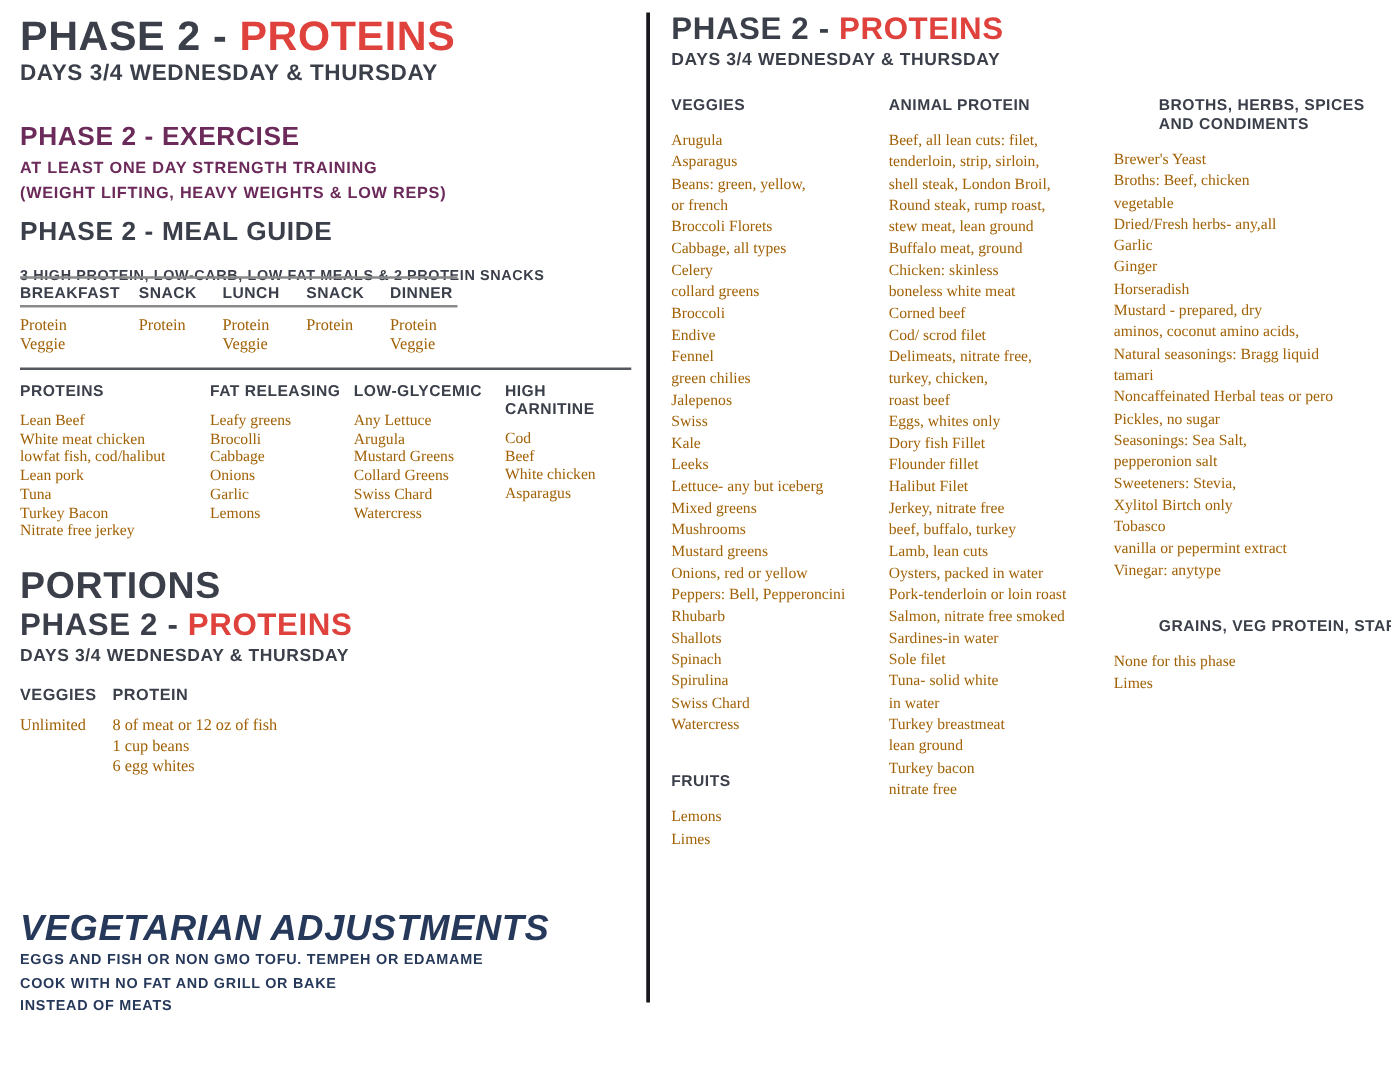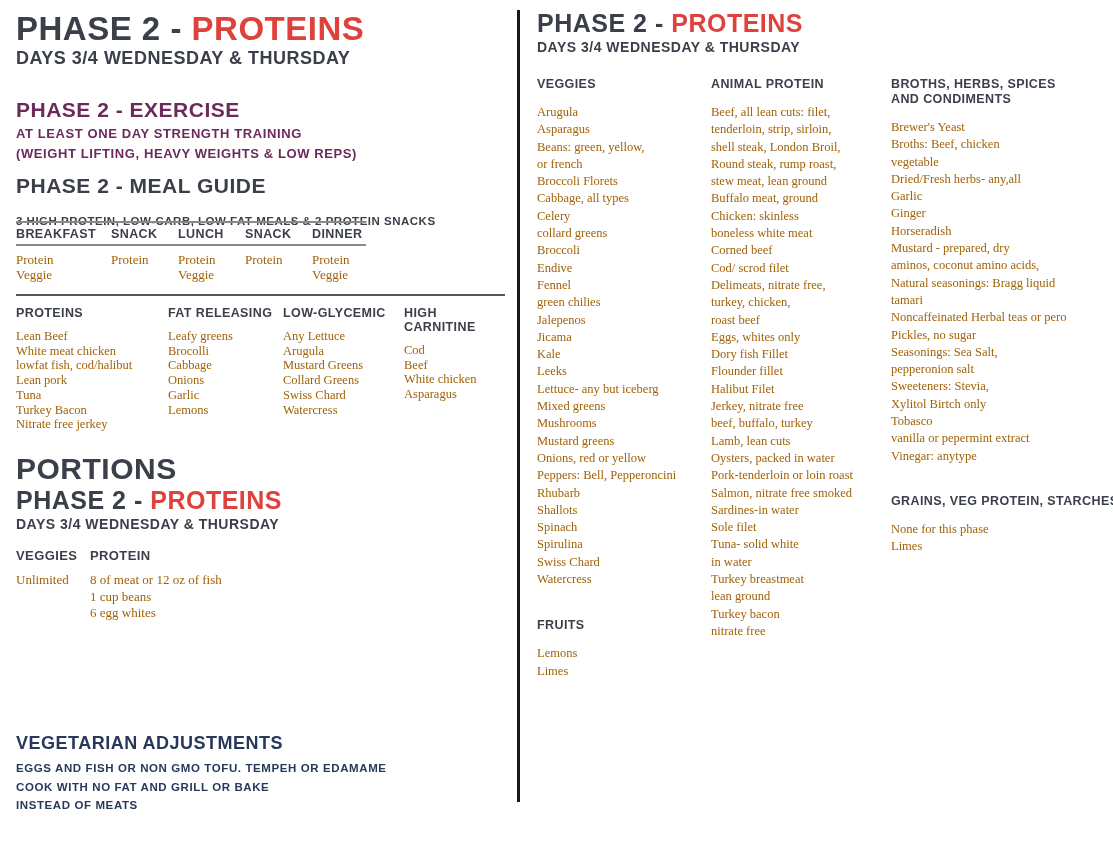--- a/index.html
+++ b/index.html
@@ -46,36 +46,36 @@
   .portions-h{font-size:30px;line-height:31px;}
   .p-title{font-size:25px;line-height:26px;margin-top:3px;}
   .p-sub{font-size:14px;font-weight:bold;letter-spacing:.5px;margin-top:3px;}
   .p-table{margin-top:16px;}
   .p-headrow{display:flex;font-size:13px;font-weight:bold;letter-spacing:.4px;}
   .p-headrow span:first-child{width:74px;}
   .p-bodyrow{display:flex;margin-top:9px;}
   .p-bodyrow .pv{width:74px;}
   .p-bodyrow div.serif div, .p-bodyrow .pv{font-size:13px;line-height:16.5px;}
 
-  .veg-h{font-size:18px;line-height:24px;letter-spacing:.5px;}
+  .veg-h{font-size:29px;line-height:24px;letter-spacing:.5px;font-style:italic;}
   .veg-line{font-size:11.5px;font-weight:bold;letter-spacing:.6px;line-height:18.5px;}
 
   
   .divider{left:517px;top:10px;width:3px;height:792px;background:#16181d;}
 
   
   .r-title{font-size:25px;line-height:26px;}
   .r-sub{font-size:14px;font-weight:bold;letter-spacing:.5px;margin-top:3px;}
   .r-cols{display:flex;margin-top:22px;}
   .rcol{box-sizing:border-box;}
   .rcol1{width:174px;}
   .rcol2{width:180px;}
   .rcol3{width:222px;}
   .rcol-h{font-size:12.5px;font-weight:bold;letter-spacing:.4px;line-height:15px;margin-bottom:12px;}
-  .rcol3 .rcol-h{max-width:170px;}
+  .rcol3 .rcol-h{max-width:170px;margin-left:36px;}
   .rlist div{font-size:12.5px;line-height:17.3px;white-space:nowrap;}
   .fruits-block{margin-top:30px;}
   .grains-block{margin-top:29px;}
   .grains-block .rcol-h{max-width:none;white-space:nowrap;}
 </style>
 </head>
 <body>
 
 <div class="abs" style="left:16px;top:12px;">
   <div class="hdr l-title"><span>PHASE 2 - </span><span class="accent">PROTEINS</span></div>
@@ -219,21 +219,21 @@
           <div>or french</div>
           <div>Broccoli Florets</div>
           <div>Cabbage, all types</div>
           <div>Celery</div>
           <div>collard greens</div>
           <div>Broccoli</div>
           <div>Endive</div>
           <div>Fennel</div>
           <div>green chilies</div>
           <div>Jalepenos</div>
-          <div>Jicama</div>
+          <div>Swiss</div>
           <div>Kale</div>
           <div>Leeks</div>
           <div>Lettuce- any but iceberg</div>
           <div>Mixed greens</div>
           <div>Mushrooms</div>
           <div>Mustard greens</div>
           <div>Onions, red or yellow</div>
           <div>Peppers: Bell, Pepperoncini</div>
           <div>Rhubarb</div>
           <div>Shallots</div>

